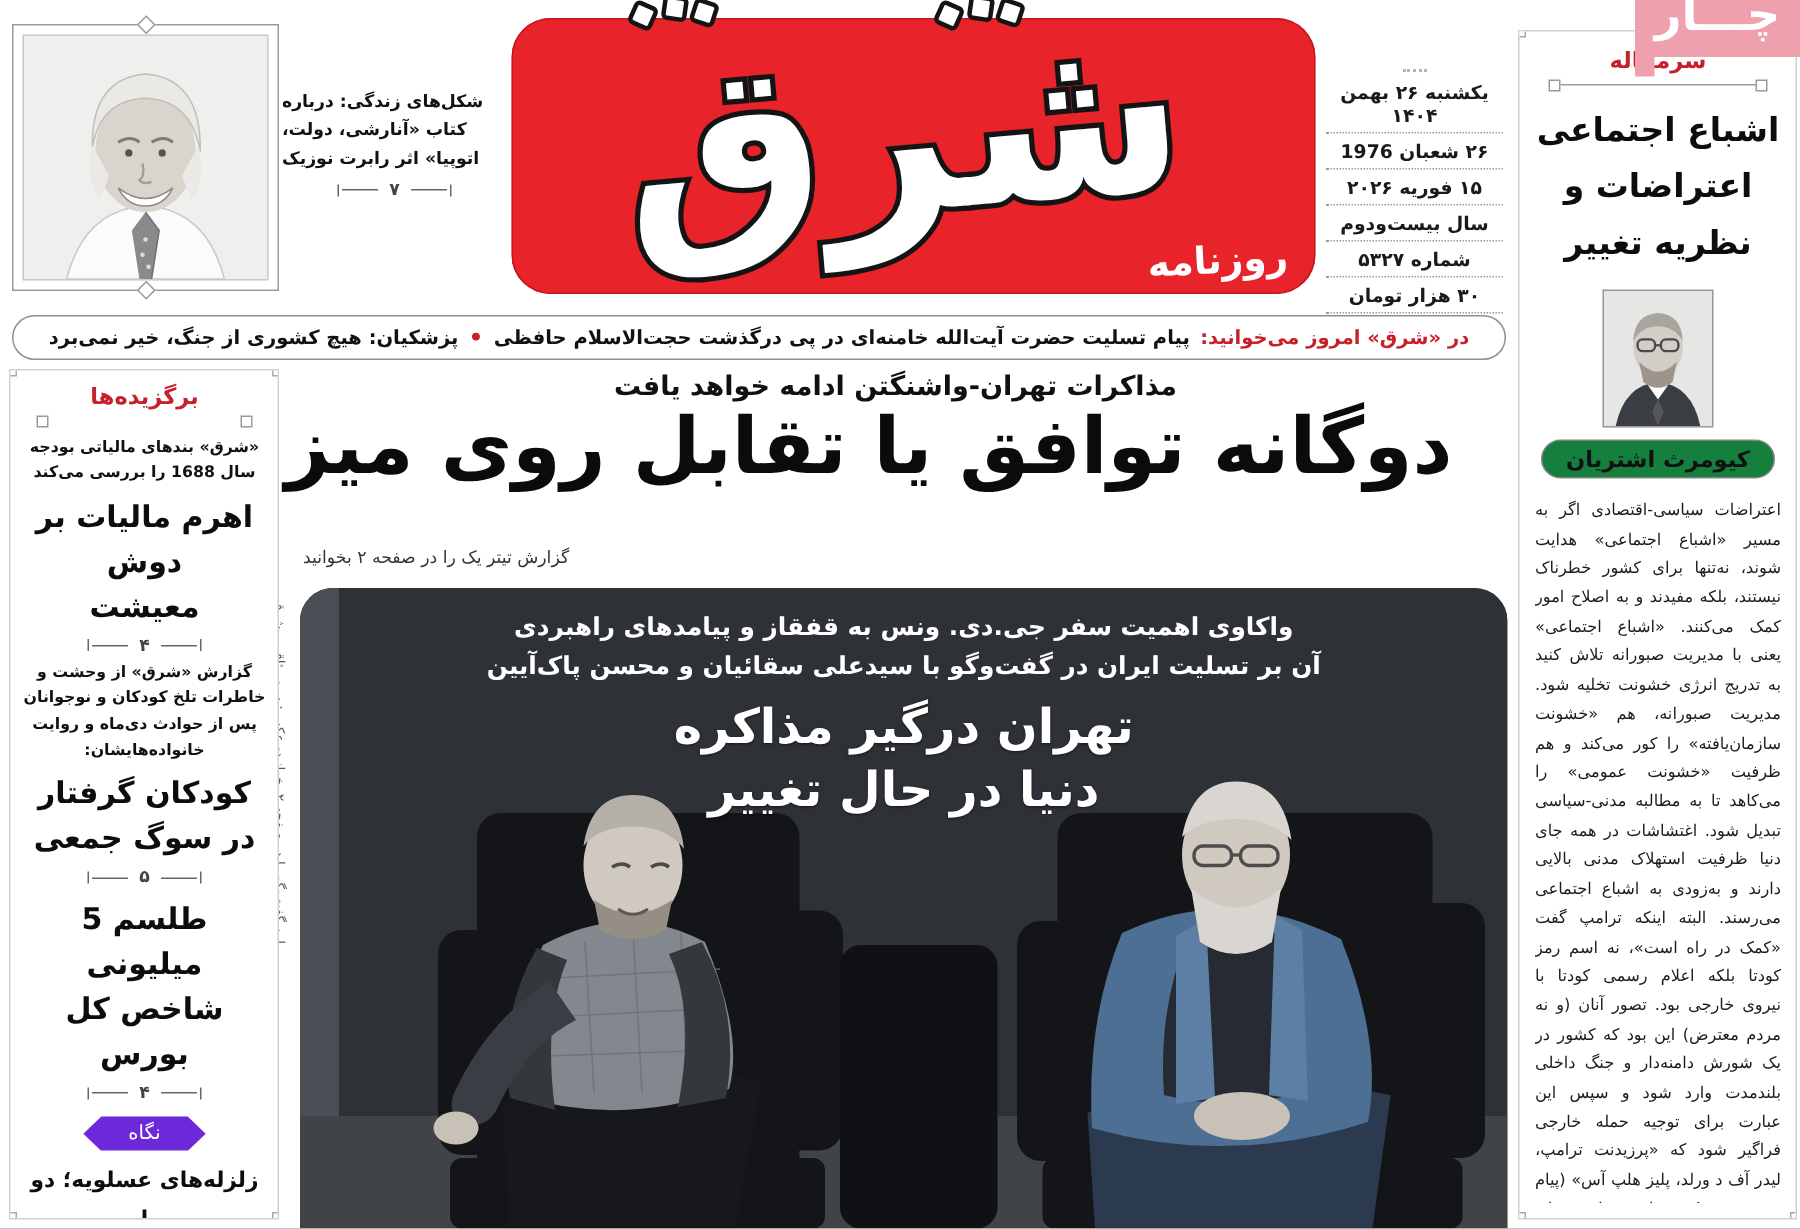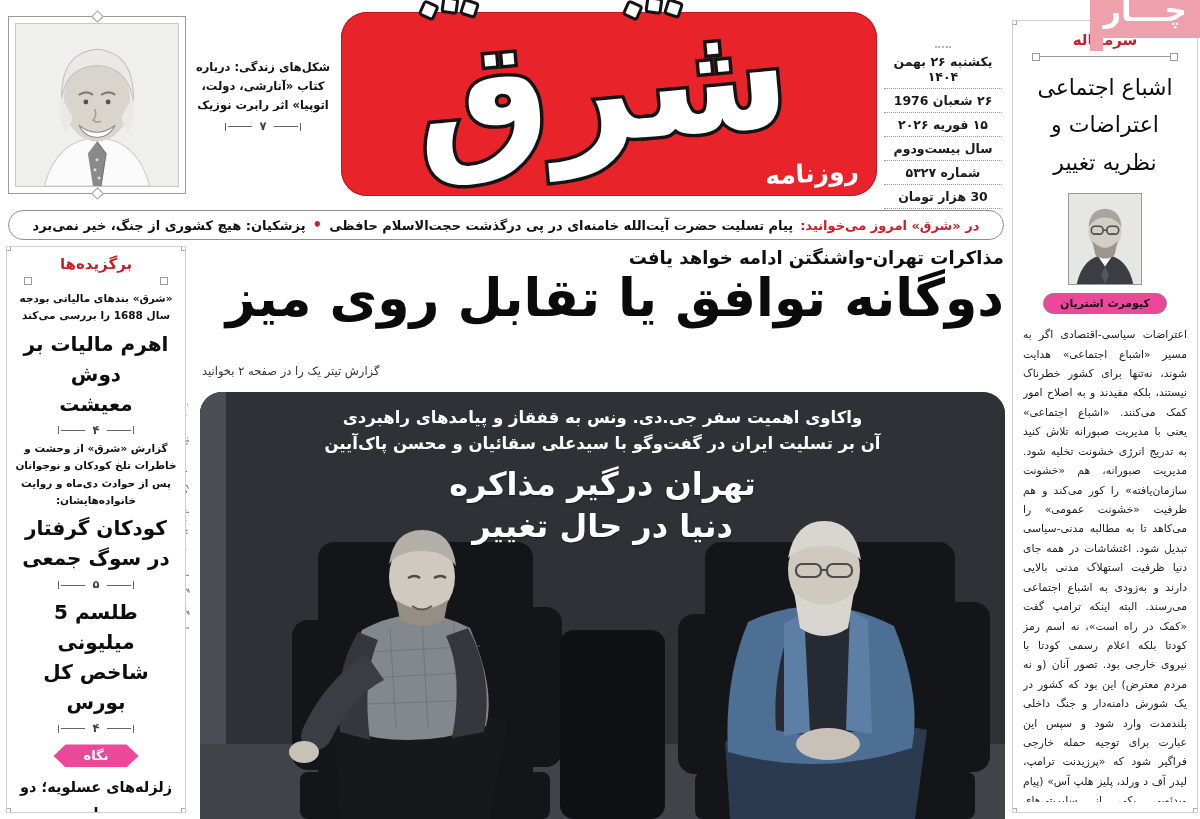--- a/index.html
+++ b/index.html
@@ -4,21 +4,21 @@
 <style>
   *{margin:0;padding:0;box-sizing:border-box}
   html,body{background:#9a9a9a;font-family:"DejaVu Sans",sans-serif}
   #page{position:relative;width:1200px;height:819px;margin:0 auto;background:#fff;direction:rtl;overflow:hidden}
 
   
   #nozick{position:absolute;left:8px;top:16px;width:178px;height:178px;border:1px solid #9a9a9a;background:#fff;padding:6px}
   #nozick .inner{width:100%;height:100%;border:1px solid #c9c9c9;overflow:hidden;background:#efefed}
   .notch{position:absolute;width:9px;height:9px;background:#fff;border:1px solid #9a9a9a;transform:rotate(45deg)}
   .n-t{top:-5px;left:84px}.n-b{bottom:-5px;left:84px}
-  #book-teaser{position:absolute;left:188px;top:58px;width:150px;text-align:center}
+  #book-teaser{position:absolute;left:188px;top:58px;width:150px;text-align:left}
   .bt-kicker{font-size:11.5px;font-weight:bold;line-height:1.65;color:#111}
   .bt-title{font-size:21px;font-weight:bold;margin-top:12px;color:#111}
 
   
   #masthead{position:absolute;left:341px;top:12px;width:536px;height:184px;background:#e8232a;border-radius:26px;box-shadow:0 0 0 1px #c01720 inset}
   .logo-svg{position:absolute;inset:0;width:100%;height:100%;overflow:visible}
   .logo-txt{font-family:"DejaVu Sans",sans-serif;font-weight:bold;font-size:150px;fill:#fff;stroke:#141414;stroke-width:7px;paint-order:stroke}
   .logo-sub{position:absolute;right:18px;bottom:8px;color:#fff;font-size:25px;font-weight:bold;transform:rotate(-3deg)}
   .dotgrp{position:absolute;top:-12px;display:flex;gap:3px}
   .dotgrp i{display:block;width:17px;height:17px;background:#fff;border:3px solid #141414;border-radius:4px;transform:rotate(18deg)}
@@ -36,22 +36,22 @@
   #corner-logo span{display:block;margin-top:-8px;text-align:center;color:#fff;font-size:31px;font-weight:bold;letter-spacing:1px}
   #corner-tab{position:absolute;left:1090px;top:38px;width:13px;height:13px;background:#efa0ad;z-index:5}
 
   
   #today-strip{position:absolute;left:8px;top:210px;width:996px;height:30px;border:1px solid #8f8f8f;border-radius:15px;display:flex;align-items:center;justify-content:center;gap:7px;font-size:13px;font-weight:bold;background:#fff}
   .ts-label{color:#c8202a}
   .ts-item{color:#111}
   .ts-bullet{color:#c8202a;font-size:15px}
 
   
-  #lead-kicker{position:absolute;left:190px;top:247px;width:814px;text-align:right;font-size:18px;font-weight:bold;color:#101010}
-  #headline{position:absolute;left:190px;top:268px;width:814px;text-align:right;font-size:52px;font-weight:bold;color:#0b0b0b;letter-spacing:-1px;white-space:nowrap}
+  #lead-kicker{position:absolute;left:190px;top:247px;width:814px;text-align:center;font-size:18px;font-weight:bold;color:#101010}
+  #headline{position:absolute;left:190px;top:268px;width:814px;text-align:left;font-size:52px;font-weight:bold;color:#0b0b0b;letter-spacing:-1px;white-space:nowrap}
   #lead-note{position:absolute;left:202px;top:364px;font-size:11.5px;color:#333}
 
   
   #photo{position:absolute;left:200px;top:392px;width:805px;height:427px;border-radius:22px 22px 0 0;overflow:hidden;background:#4d7c0f}
   #photo svg.scene{position:absolute;inset:0;width:100%;height:100%}
   .pk{position:absolute;top:13px;left:0;width:100%;text-align:center;color:#fff;font-size:16.5px;font-weight:bold;line-height:1.55}
   .pt{position:absolute;top:72px;left:0;width:100%;text-align:center;color:#fff;font-size:32px;font-weight:bold;line-height:1.3;text-shadow:0 1px 2px rgba(0,0,0,.5)}
   #vcap{position:absolute;left:190px;top:400px;width:412px;transform:rotate(90deg);transform-origin:0 0;font-size:9px;color:#555;white-space:nowrap;text-align:left;direction:rtl}
 
   
@@ -66,26 +66,26 @@
   .hline::before{right:-2px}.hline::after{left:-2px}
 
   .pre{white-space:pre-line}
   .k{font-size:10.5px;font-weight:bold;line-height:1.65;color:#111;margin-top:2px}
   .t-lg{font-size:20px;font-weight:bold;line-height:1.5;color:#0d0d0d;margin-top:4px}
   .t-md{font-size:14.5px;font-weight:bold;line-height:1.75;color:#0d0d0d;margin-top:4px}
   .orn{display:flex;align-items:center;justify-content:center;margin:6px 0 2px;color:#444}
   .orn .tk{width:1px;height:8px;background:#666}
   .orn .ln{width:24px;border-top:1px solid #666;margin:0 2px}
   .orn b{font-size:11.5px;padding:0 5px;line-height:1}
-  .badge-negah{background:#ec4899;color:#fff;font-size:13px;font-weight:bold;padding:4px 30px;margin:8px 0 4px;clip-path:polygon(12px 0,calc(100% - 12px) 0,100% 50%,calc(100% - 12px) 100%,12px 100%,0 50%)}
-
-  
-  .ed-title{font-size:22px;font-weight:normal;line-height:1.7;color:#0d0d0d;margin-top:4px}
+  .badge-negah{background:#6d28d9;color:#fff;font-size:13px;font-weight:normal;padding:4px 30px;margin:8px 0 4px;clip-path:polygon(12px 0,calc(100% - 12px) 0,100% 50%,calc(100% - 12px) 100%,12px 100%,0 50%)}
+
+  
+  .ed-title{font-size:22px;font-weight:bold;line-height:1.7;color:#0d0d0d;margin-top:4px}
   .ed-photo{width:74px;height:92px;border:1px solid #999;margin:12px auto 8px;background:#e9e9e9;overflow:hidden}
-  .ed-name{border:1px solid #828282;border-radius:13px;padding:3px 16px;font-size:11px;font-weight:bold;color:#111;background:#ec4899}
+  .ed-name{border:1px solid #828282;border-radius:13px;padding:3px 16px;font-size:15px;font-weight:bold;color:#111;background:#15803d}
   .ed-body{margin-top:11px;font-size:10.8px;line-height:1.8;text-align:justify;color:#1c1c1c;overflow:hidden;flex:1;width:100%}
 </style>
 </head>
 <body>
 
 <div id="page">
 
   <div id="nozick">
     <div class="notch n-t"></div>
     <div class="notch n-b"></div>
@@ -140,21 +140,21 @@
     <div class="logo-sub">روزنامه</div>
   </div>
 
   <div id="date-col">
     <div class="d-orn"></div>
     <div class="d-row">یکشنبه ۲۶ بهمن ۱۴۰۴</div>
     <div class="d-row">۲۶ شعبان 1976</div>
     <div class="d-row">۱۵ فوریه ۲۰۲۶</div>
     <div class="d-row">سال بیست‌ودوم</div>
     <div class="d-row">شماره ۵۳۲۷</div>
-    <div class="d-row">30 هزار تومان</div>
+    <div class="d-row">۳۰ هزار تومان</div>
     <div class="d-row">۸ صفحه</div>
     <div class="d-orn"></div>
   </div>
 
   <div id="corner-logo">
       <span>چـــار</span>
     </div>
   <div id="corner-tab"></div>
 
   <div id="today-strip">

